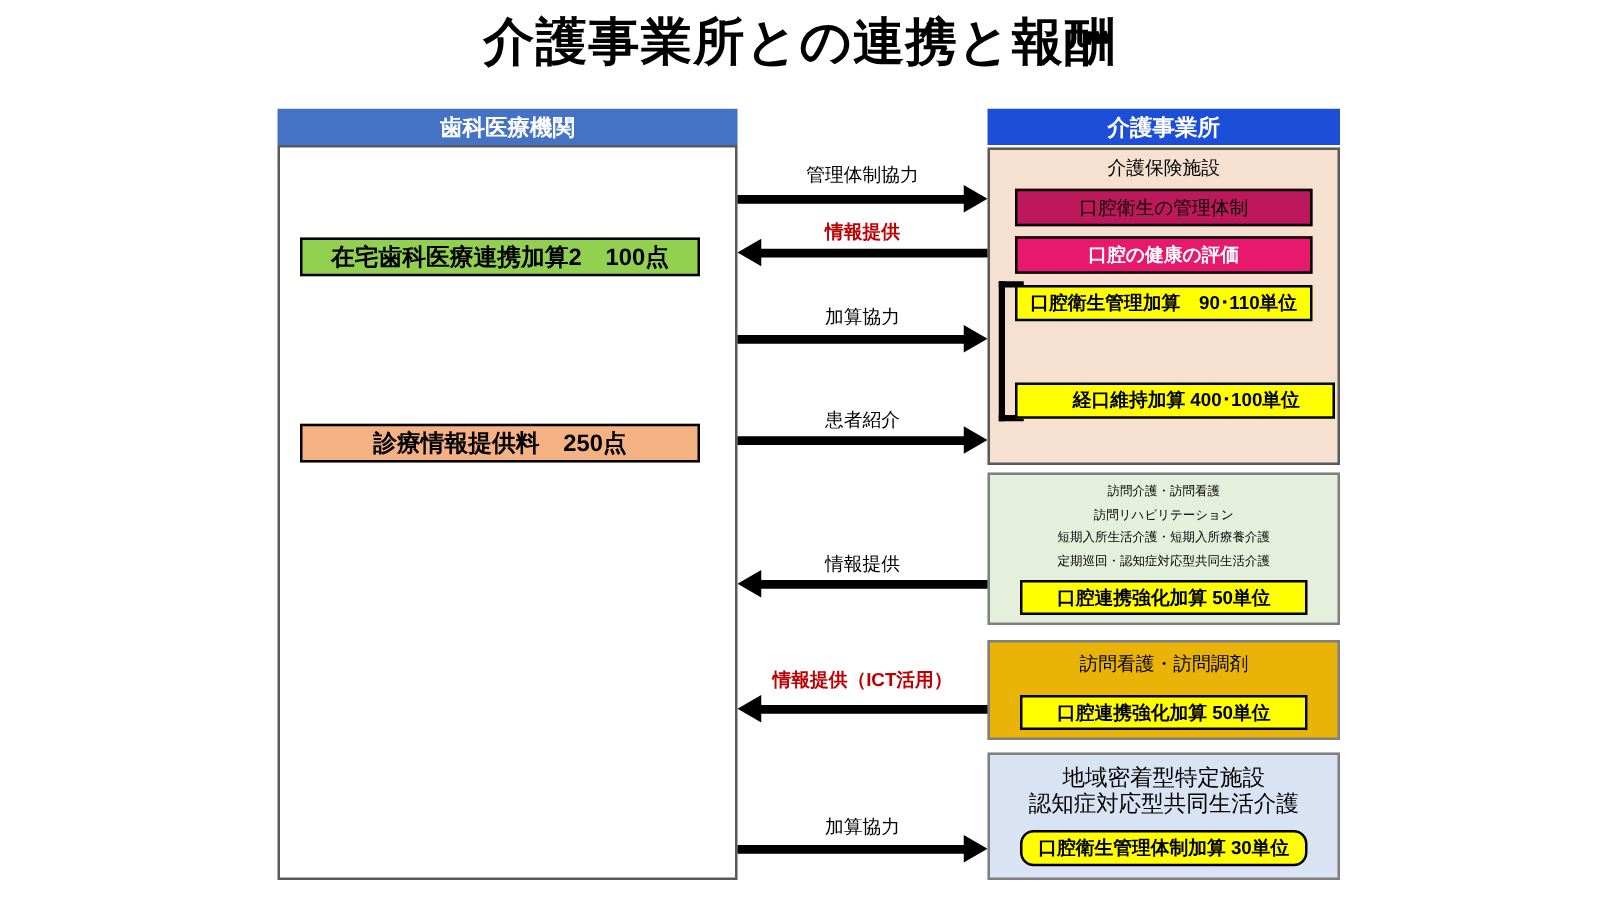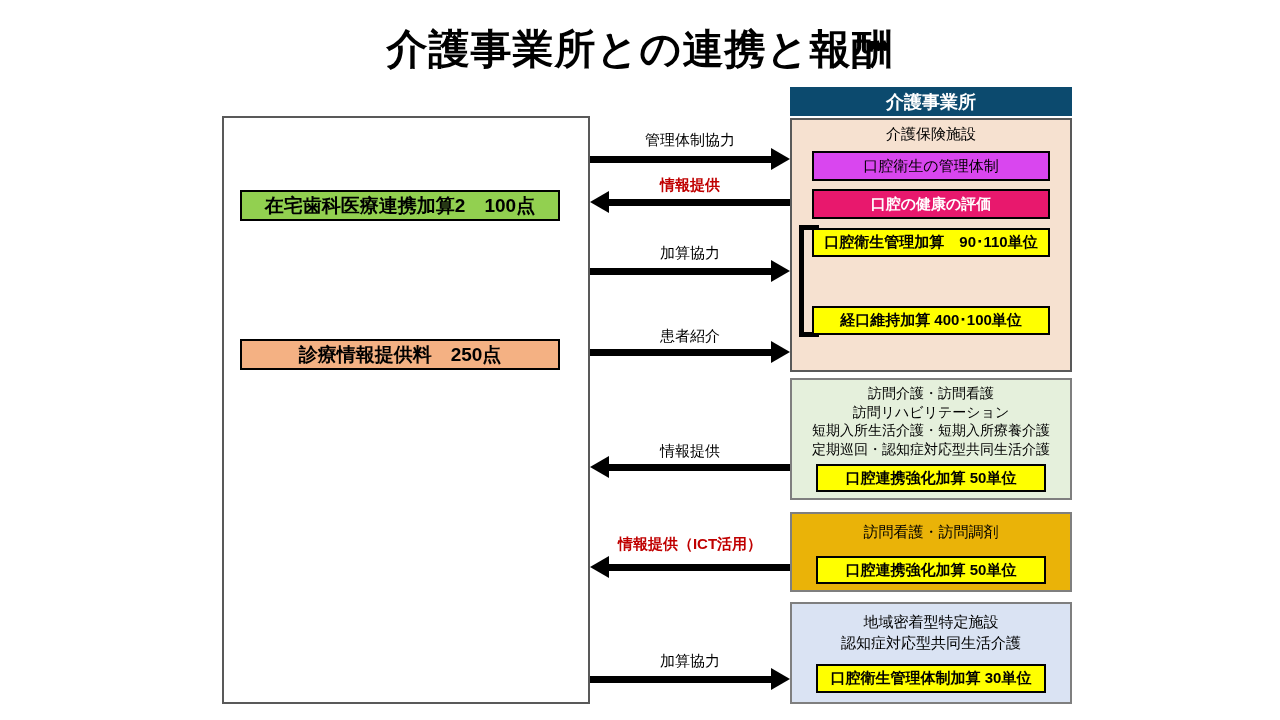--- a/index.html
+++ b/index.html
@@ -2,55 +2,55 @@
 <html><head>
 <meta charset="utf-8">
 <style>
   html,body{margin:0;padding:0;background:#fff;}
   #canvas{position:relative;width:1280px;height:720px;background:#fff;overflow:hidden;
           font-family:"Liberation Sans",sans-serif;}
   .abs{position:absolute;}
   .center{display:flex;align-items:center;justify-content:center;text-align:center;}
 
   
-  #title{left:0;right:0;top:22px;text-align:center;font-size:41px;font-weight:bold;color:#000;
+  #title{left:0;right:0;top:6px;text-align:center;font-size:41px;font-weight:bold;color:#000;
          font-family:Liberation Mono, monospace;letter-spacing:1px;}
 
   
   .col-header{height:29px;color:#fff;font-weight:bold;font-size:18px;}
   #left-header{left:222px;top:87px;width:368px;background:#4472C4;}
-  #right-header{left:790px;top:87px;width:282px;background:#0c4a6e;}
+  #right-header{left:790px;top:87px;width:282px;background:#1d4ed8;}
 
   
   #left-panel{left:222px;top:116px;width:364px;height:584px;background:#fff;border:2px solid #595959;}
 
   .lbox{left:240px;width:316px;height:27px;border:2px solid #000;font-weight:bold;font-size:19px;color:#000;}
   #lbox-green{top:190px;background:#92D050;}
   #lbox-orange{top:339px;background:#F4B183;}
   #lbox-blue{top:555px;left:244px;height:29px;background:#2E75B6;color:#fff;}
 
   
   .rpanel{left:790px;width:278px;border:2px solid #7F7F7F;}
   #panel1{top:118px;height:250px;background:#F6E1D0;border-color:#595959;}
   #panel2{top:378px;height:118px;background:#E5F0DC;}
   #panel3{top:512px;height:76px;background:#eab308;}
   #panel4{top:602px;height:98px;background:#DAE3F3;}
 
   .serif{font-family:"Liberation Serif",serif;}
   .panel-title{left:0;right:0;text-align:center;font-size:15px;color:#000;}
-  .panel-lines{left:0;right:0;text-align:center;font-size:14px;color:#000;line-height:18.5px;}
+  .panel-lines{left:0;right:0;text-align:center;font-size:10px;color:#000;line-height:18.5px;}
 
   .inner-box{left:20px;width:234px;height:26px;border:2px solid #000;font-size:15px;color:#000;}
-  #mgmt-box{top:31px;background:#d946ef;font-family:Liberation Mono, monospace;}
+  #mgmt-box{top:31px;background:#be185d;font-family:Liberation Mono, monospace;}
   #eval-box{top:69px;background:#E8186D;color:#fff;font-weight:bold;font-family:"Liberation Sans",sans-serif;}
 
   .ybox{border:2px solid #000;background:#FFFF00;font-weight:bold;font-size:15px;color:#000;
         font-family:"Liberation Sans",sans-serif;}
   .p1y{left:20px;width:234px;height:25px;}
-  #p1y0{top:108px;} #p1y1{top:148px;} #p1y2{top:186px;}
+  #p1y0{top:108px;} #p1y1{top:148px;} #p1y2{top:186px;padding-left:18px;}
   #bracket{left:7px;top:105px;width:15px;height:102px;border:5px solid #000;border-right:none;}
 
   
   .arrow{left:590px;width:200px;height:23px;}
   .arrow .line{position:absolute;top:8px;height:7px;background:#000;}
   .arrow .head{position:absolute;top:0;width:0;height:0;
                border-top:11.5px solid transparent;border-bottom:11.5px solid transparent;}
   .arrow.right .line{left:0;right:15px;}
   .arrow.right .head{right:0;border-left:19px solid #000;}
   .arrow.left .line{left:15px;right:0;}
@@ -59,20 +59,21 @@
   .arrow-label{left:590px;width:200px;text-align:center;font-size:15px;color:#000;}
   .arrow-label.em{color:#C00000;font-weight:bold;font-family:"Liberation Sans",sans-serif;}
 </style>
 </head>
 <body>
 
 <div id="canvas">
 
   <div id="title" class="abs">介護事業所との連携と報酬</div>
 
+  <div id="left-header" class="abs col-header center">歯科医療機関</div>
   <div id="left-panel" class="abs"></div>
 
   <div id="lbox-green" class="abs lbox center">在宅歯科医療連携加算2　100点</div>
   <div id="lbox-orange" class="abs lbox center">診療情報提供料　250点</div>
 
   <div id="right-header" class="abs col-header center">介護事業所</div>
 
   <div id="panel1" class="abs rpanel">
     <div class="abs panel-title serif" style="top:5px;">介護保険施設</div>
     <div id="mgmt-box" class="abs inner-box center serif">口腔衛生の管理体制</div>
@@ -93,25 +94,25 @@
   </div>
 
   <div id="panel3" class="abs rpanel">
     <div class="abs panel-lines serif" style="top:9px;font-size:15px;">
       <div>訪問看護・訪問調剤</div>
     </div>
     <div class="abs ybox center" style="left:24px;top:42px;width:226px;height:24px;">口腔連携強化加算 50単位</div>
   </div>
 
   <div id="panel4" class="abs rpanel">
-    <div class="abs panel-lines serif" style="top:8px;font-size:15px;line-height:21px;">
+    <div class="abs panel-lines serif" style="top:8px;font-size:18px;line-height:21px;">
       <div>地域密着型特定施設</div>
       <div>認知症対応型共同生活介護</div>
     </div>
-    <div class="abs ybox center" style="left:24px;top:60px;width:226px;height:25px;">口腔衛生管理体制加算 30単位</div>
+    <div class="abs ybox center" style="left:24px;top:60px;width:226px;height:25px;border-radius:11px;">口腔衛生管理体制加算 30単位</div>
   </div>
 
   <div class="abs arrow-label serif" style="top:131px;">管理体制協力</div>
   <div class="abs arrow right" style="top:148px;">
     <div class="line"></div>
     <div class="head"></div>
   </div>
 
   <div class="abs arrow-label em" style="top:176px;">情報提供</div>
   <div class="abs arrow left" style="top:191px;">

